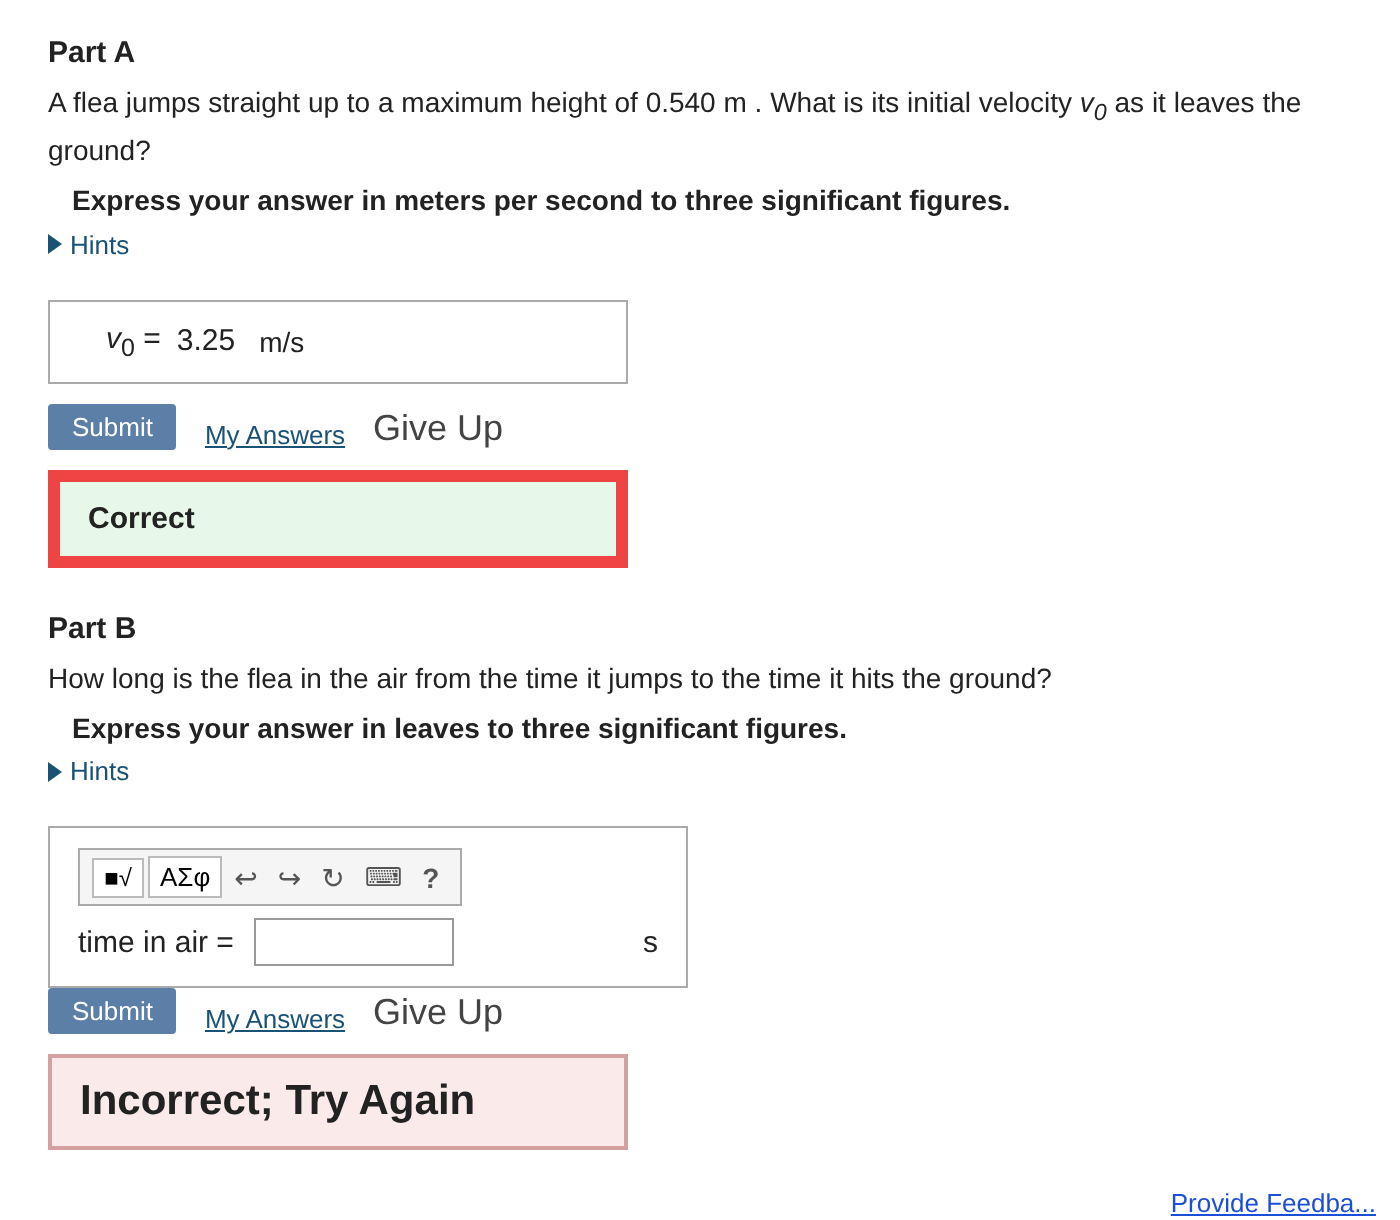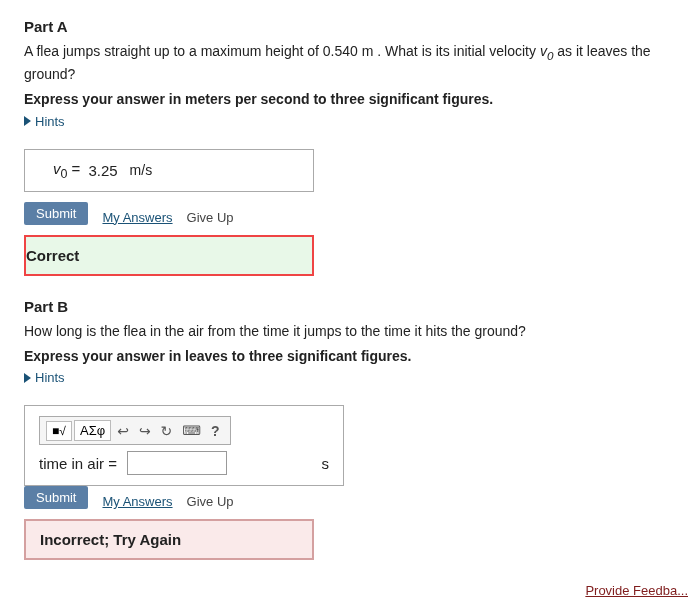--- a/index.html
+++ b/index.html
@@ -27,20 +27,21 @@
     .part-section {
       margin-bottom: 22px;
     }
     .question-text {
       margin-bottom: 6px;
       line-height: 1.5;
     }
     .bold-instruction {
       font-weight: bold;
       margin-bottom: 6px;
+      margin-left: 12px;
     }
     .hints-link {
       color: #1a5276;
       text-decoration: none;
       font-size: 13px;
       display: inline-flex;
       align-items: center;
       gap: 4px;
       margin-bottom: 10px;
       cursor: pointer;
@@ -90,41 +91,41 @@
       border-radius: 2px;
     }
     .my-answers-link {
       color: #1a5276;
       text-decoration: underline;
       font-size: 13px;
       cursor: pointer;
     }
     .give-up-link {
       color: #444;
-      font-size: 13px;
+      font-size: 18px;
       cursor: pointer;
     }
     .correct-box {
-      border: 2px solid #ef4444;
+      border: 6px solid #ef4444;
       background: #e8f8e8;
-      padding: 10px 0;
+      padding: 10px 14px;
       display: inline-block;
       min-width: 290px;
       font-weight: bold;
       font-size: 15px;
       color: #222;
     }
     .incorrect-box {
       border: 2px solid #d4a0a0;
       background: #faeaea;
       padding: 10px 14px;
       display: inline-block;
       min-width: 290px;
       font-weight: bold;
-      font-size: 15px;
+      font-size: 21px;
       color: #222;
     }
     .math-toolbar {
       border: 1px solid #aaa;
       background: #f5f5f5;
       display: inline-flex;
       align-items: center;
       gap: 2px;
       padding: 3px 6px;
       margin-bottom: 6px;
@@ -148,21 +149,21 @@
       border: 1px solid #aaa;
       padding: 10px 14px;
       display: inline-block;
       min-width: 320px;
       background: #fff;
     }
     .provide-feedback {
       position: absolute;
       bottom: 12px;
       right: 12px;
-      color: #7f1d1d;
+      color: #1d4ed8;
       text-decoration: underline;
       font-size: 13px;
       cursor: pointer;
     }
     .v-symbol { font-style: italic; }
   </style>
 </head>
 <body>
 
 <div class="page">

